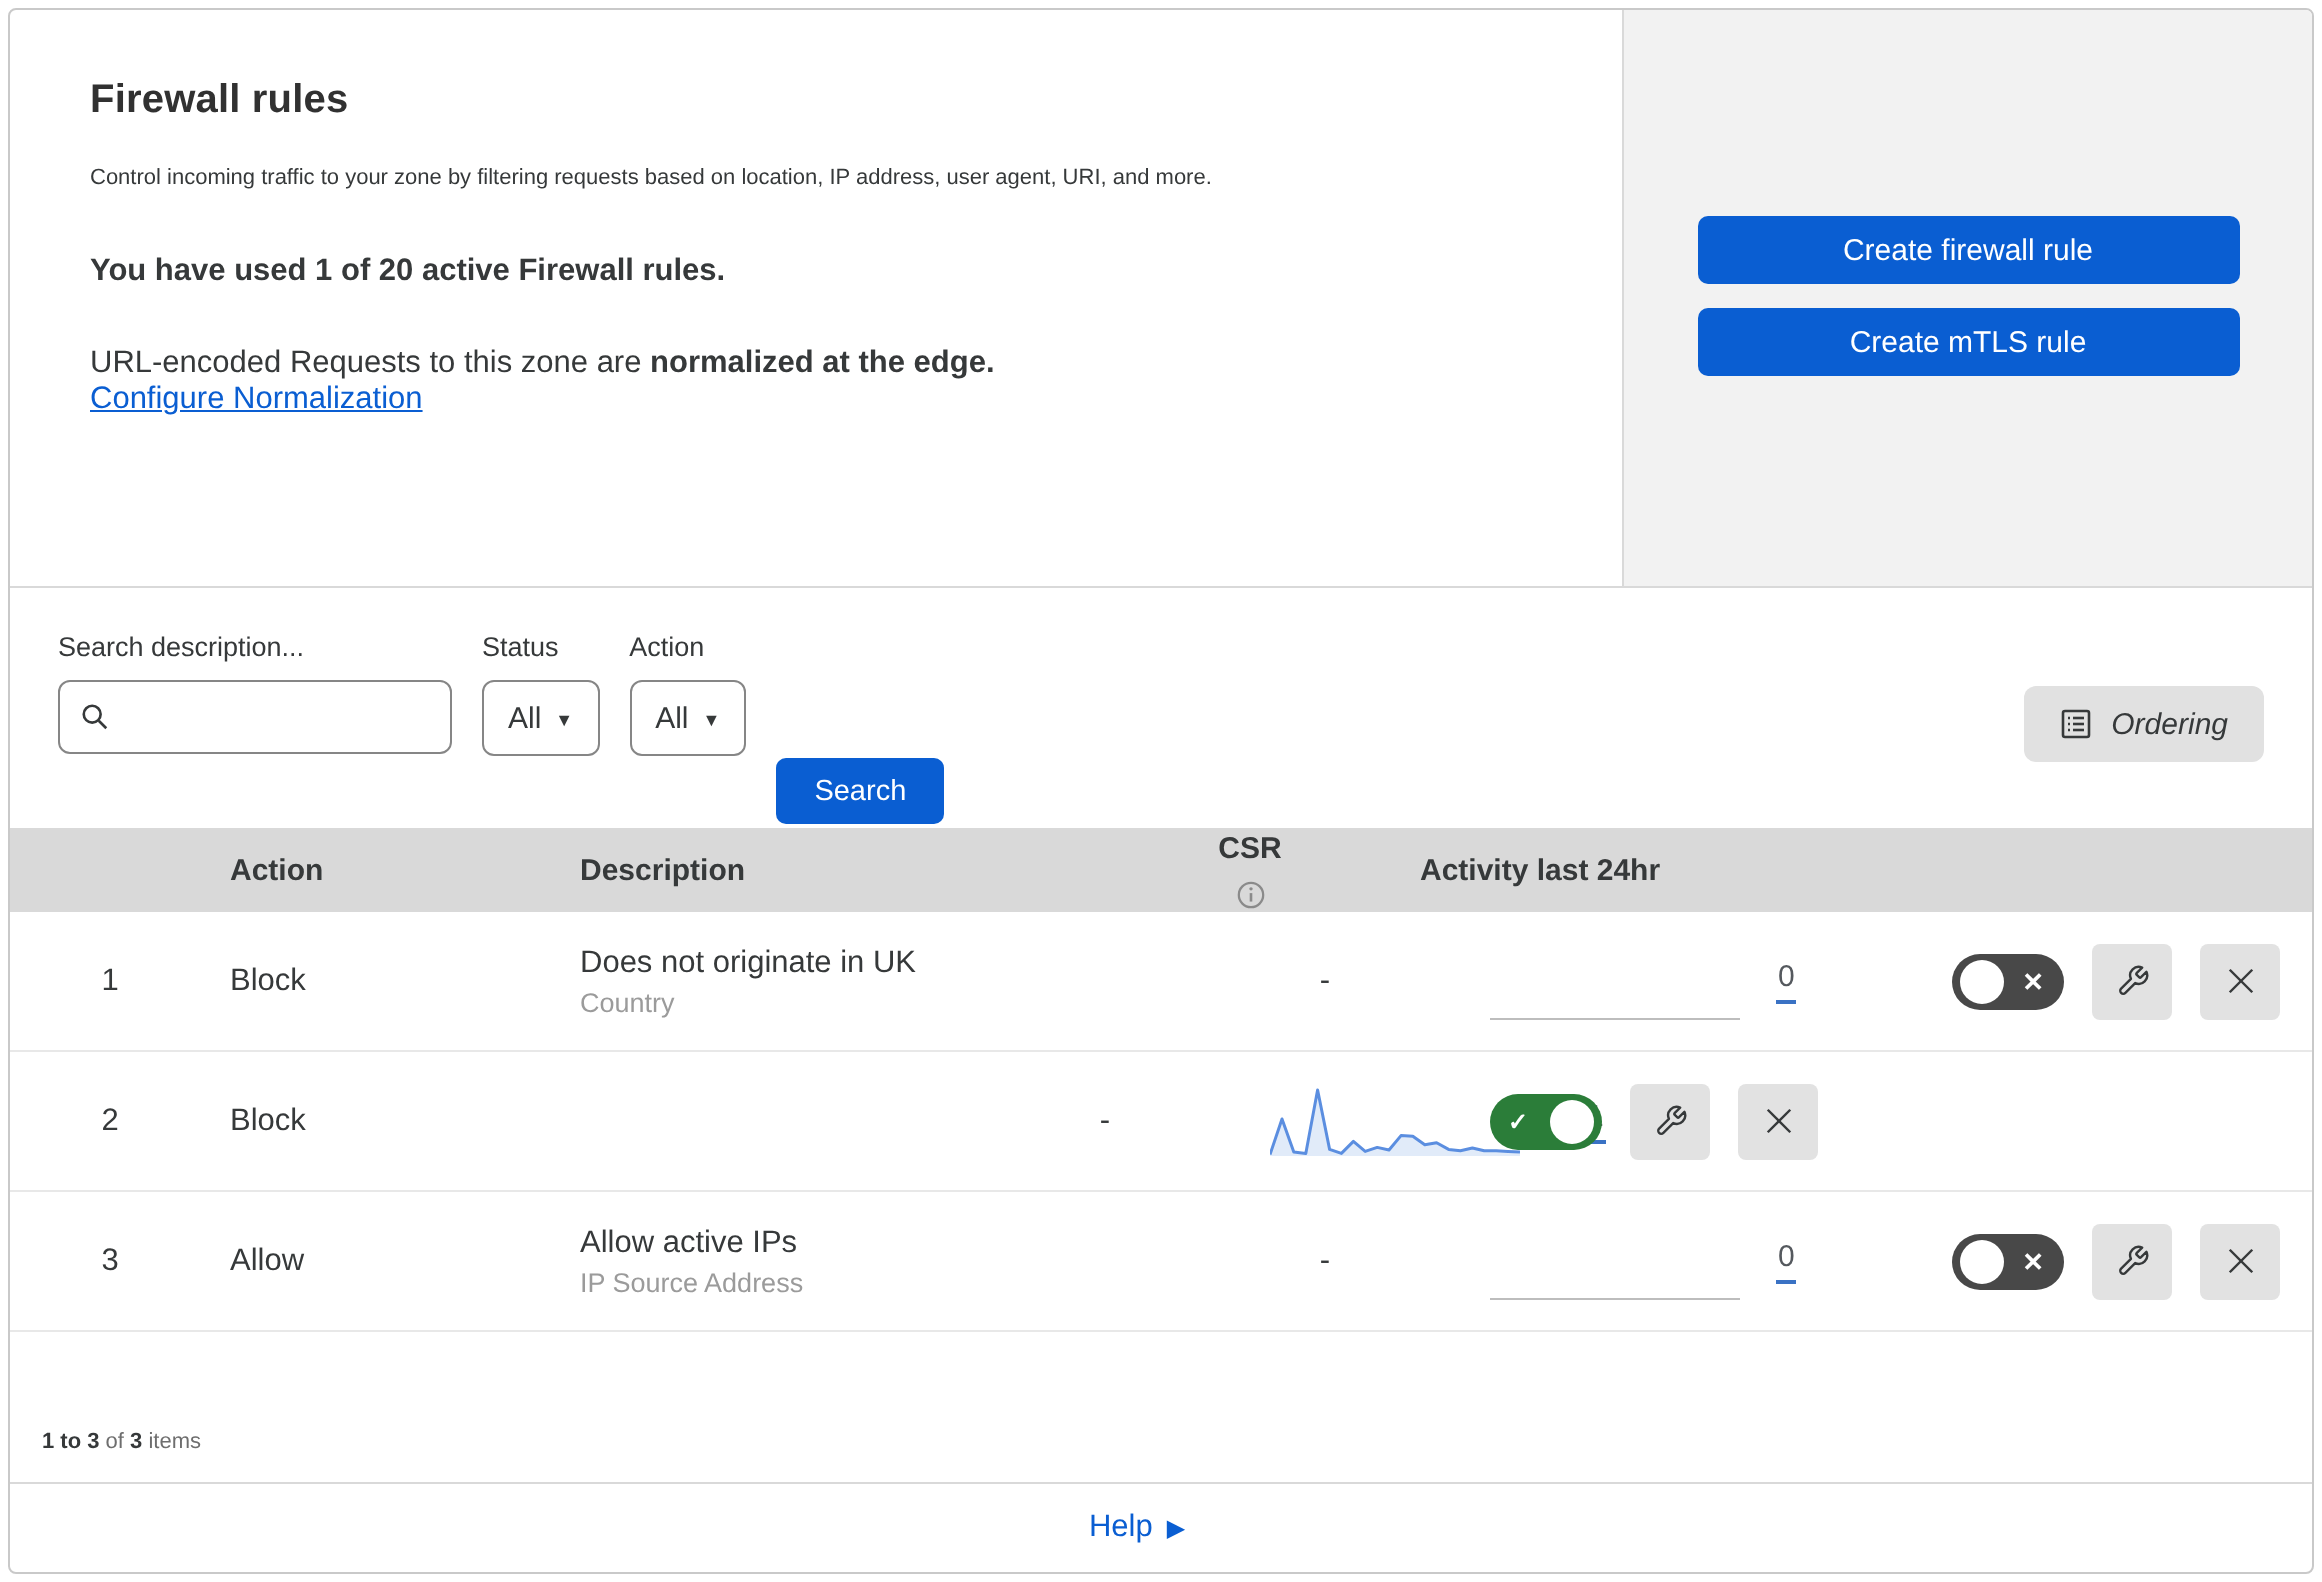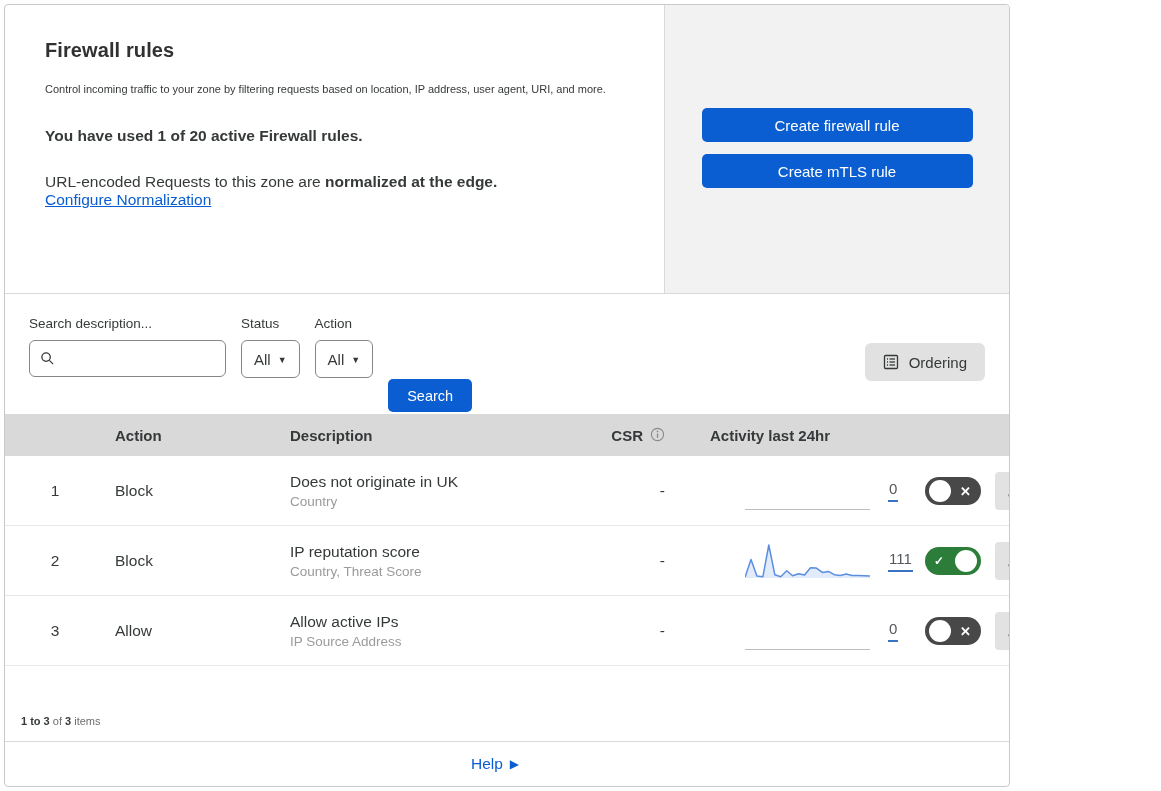--- a/index.html
+++ b/index.html
@@ -1,18 +1,18 @@
 <!DOCTYPE html>
 <html><head>
 <meta charset="utf-8">
 <style>
   * { box-sizing: border-box; margin: 0; padding: 0; }
   html, body { width: 1161px; height: 791px; background: #fff; font-family: "Liberation Sans", sans-serif; color: #36393a; }
   .card {
-    position: absolute; left: 4px; top: 4px; width: 1006px; height: 783px;
+    position: absolute; left: 4px; top: 4px; width: 1153px; height: 783px;
     background: #fff; border: 1px solid #c9c9c9; border-radius: 4px; overflow: hidden;
     display: flex; flex-direction: column;
   }
   
   .top { display: flex; height: 289px; flex: none; border-bottom: 1px solid #d9d9d9; }
   .top-left { flex: 1; padding: 34px 40px; }
   .page-title { font-size: 20px; font-weight: 700; color: #313131; letter-spacing: .1px; }
   .desc { margin-top: 18px; font-size: 11px; line-height: 1.75; max-width: 720px; color: #36393a; }
   .usage { margin-top: 28px; font-size: 15.5px; font-weight: 700; }
   .norm { margin-top: 28px; font-size: 15.5px; }
@@ -42,29 +42,29 @@
     font-size: 15px; cursor: pointer;
   }
   .caret { font-size: 9px; color: #36393a; transform: translateY(1px); }
   .btn-search {
     align-self: flex-end; margin-bottom: 2px; height: 33px; padding: 0 19px; background: #0a5ed2; color: #fff;
     border: none; border-radius: 5px; font-size: 14.5px; font-family: inherit; cursor: pointer;
   }
   .btn-ordering {
     position: absolute; right: 24px; top: 49px; height: 38px; padding: 0 18px;
     background: #e1e1e1; border: none; border-radius: 6px; font-size: 15px; font-family: inherit;
-    color: #36393a; display: flex; align-items: center; gap: 10px; cursor: pointer;
+    color: #36393a; display: flex; align-items: center; gap: 10px; cursor: pointer; font-style: italic;
   }
   
   .grid-row { display: grid; grid-template-columns: 100px 175px 305px 110px 230px 1fr; align-items: center; }
   .thead { height: 42px; background: #d9d9d9; flex: none; font-size: 15px; font-weight: 700; color: #36393a; }
   .th-action, .td-action { padding-left: 10px; }
   .th-desc,   .td-desc   { padding-left: 10px; }
   .th-csr, .td-csr { text-align: right; padding-right: 30px; }
-  .th-csr { display: flex; align-items: flex-start; justify-content: flex-end; gap: 7px; }
+  .th-csr { display: flex; align-items: center; justify-content: flex-end; gap: 7px; flex-direction: column; }
   .th-activity, .td-activity { padding-left: 15px; }
   .trow { height: 70px; border-bottom: 1px solid #e8e8e8; font-size: 15.5px; flex: none; }
   .td-num { text-align: center; color: #36393a; }
   .desc-main { color: #36393a; }
   .desc-sub { margin-top: 3px; font-size: 13.5px; color: #9b9b9b; }
   .td-activity { display: flex; align-items: center; }
   .spark { width: 125px; height: 38px; margin-left: 35px; flex: none; display: flex; align-items: flex-end; }
   .spark-flat { width: 100%; border-bottom: 1px solid #bdbdbd; height: 4px; }
   .act-value { margin-left: 18px; font-size: 15px; color: #55595e; border-bottom: 2px solid #3a72c4; padding: 0 1px 3px; text-decoration: none; cursor: pointer; }
   .td-controls { display: flex; align-items: center; justify-content: flex-end; gap: 14px; padding-right: 16px; }
@@ -205,24 +205,20 @@
               <line x1="14" y1="2" x2="2" y2="14"></line>
             </svg>
         </span>
       </button>
     </div>
   </div>
 
   <div class="grid-row trow">
     <div class="td-num">2</div>
     <div class="td-action">Block</div>
-    <div class="td-desc">
-      <div class="desc-main">IP reputation score</div>
-      <div class="desc-sub">Country, Threat Score</div>
-    </div>
     <div class="td-csr">-</div>
     <div class="td-activity">
       <div class="spark">
         <svg id="sparkline-svg" width="125" height="38" viewBox="0 0 125 38">
             <polygon points="0.0,35.3 6.0,17.5 11.9,34.0 17.9,34.7 23.8,3.0 29.8,32.7 35.7,34.7 41.7,28.7 47.6,33.7 53.6,31.7 59.5,33.0 65.5,25.8 71.4,26.1 77.4,30.4 83.3,29.4 89.3,32.7 95.2,33.4 101.2,32.0 107.1,33.4 113.1,33.4 119.0,33.7 125.0,34.0 125,36 0,36" fill="#5b8ee0" fill-opacity="0.18" stroke="none"></polygon>
             <polyline points="0.0,35.3 6.0,17.5 11.9,34.0 17.9,34.7 23.8,3.0 29.8,32.7 35.7,34.7 41.7,28.7 47.6,33.7 53.6,31.7 59.5,33.0 65.5,25.8 71.4,26.1 77.4,30.4 83.3,29.4 89.3,32.7 95.2,33.4 101.2,32.0 107.1,33.4 113.1,33.4 119.0,33.7 125.0,34.0" fill="none" stroke="#5b8ee0" stroke-width="1.5" stroke-linejoin="round"></polyline>
           </svg>
       </div>
       <a class="act-value">111</a>
     </div>

